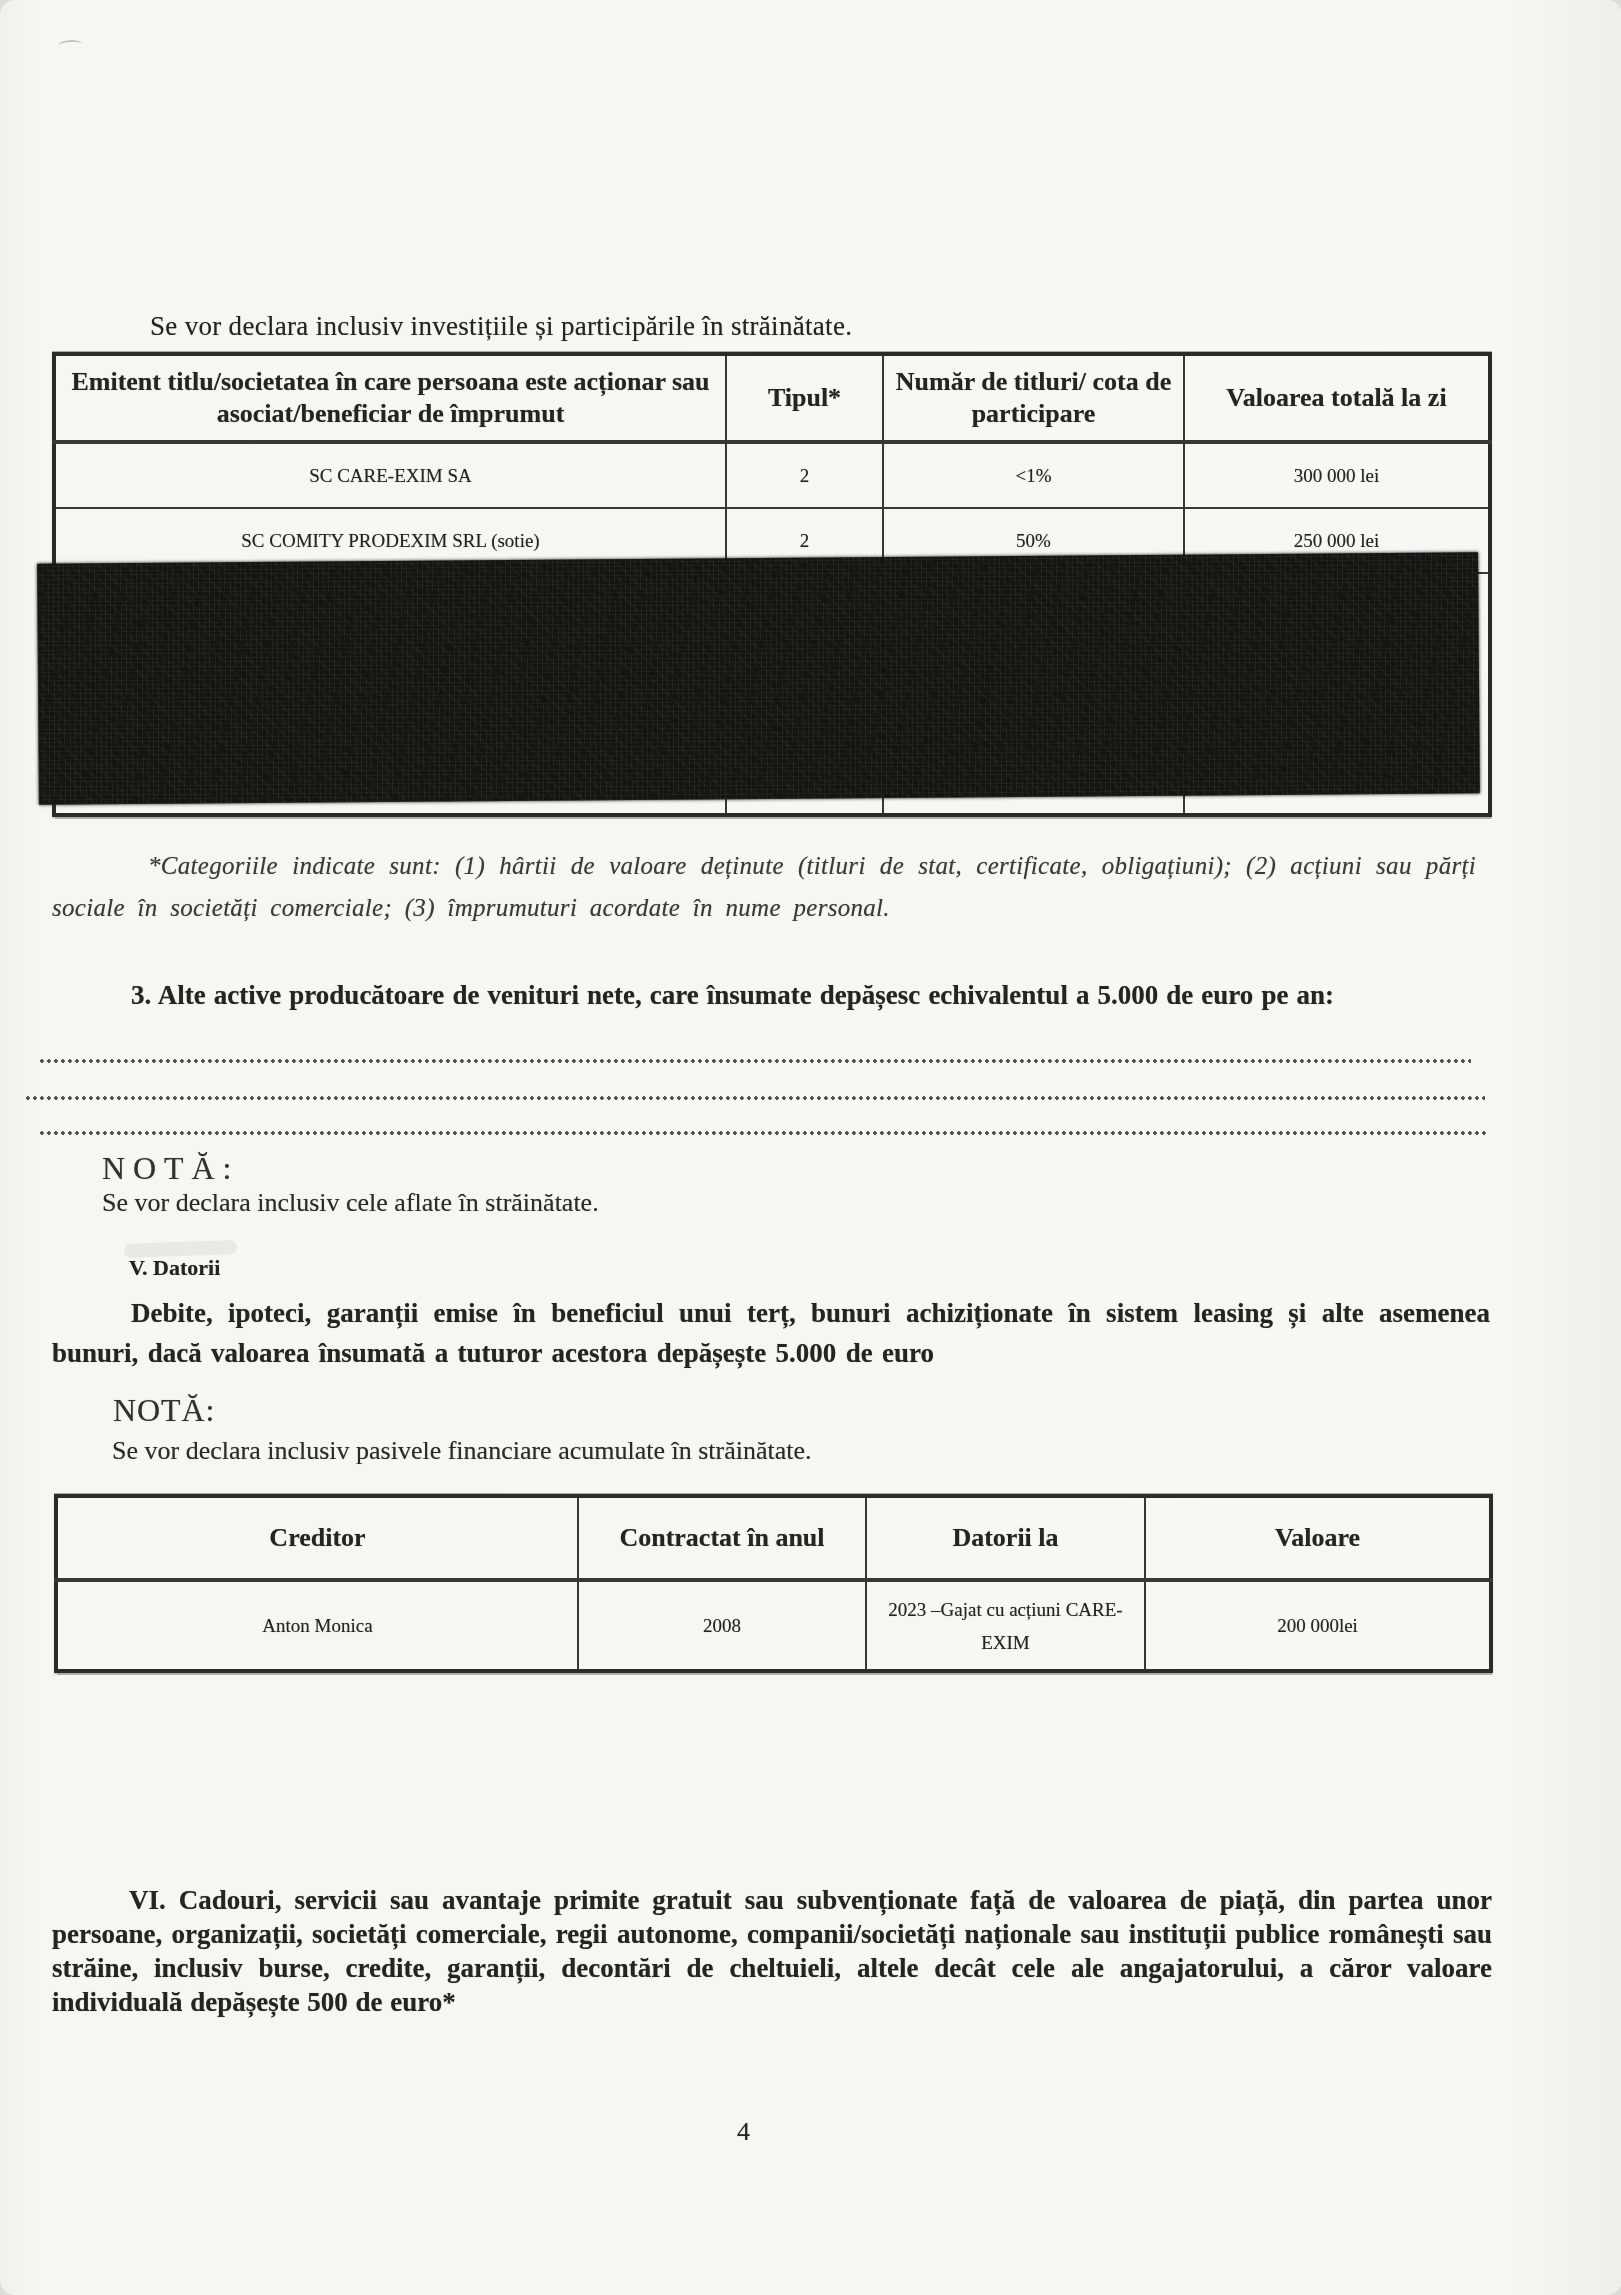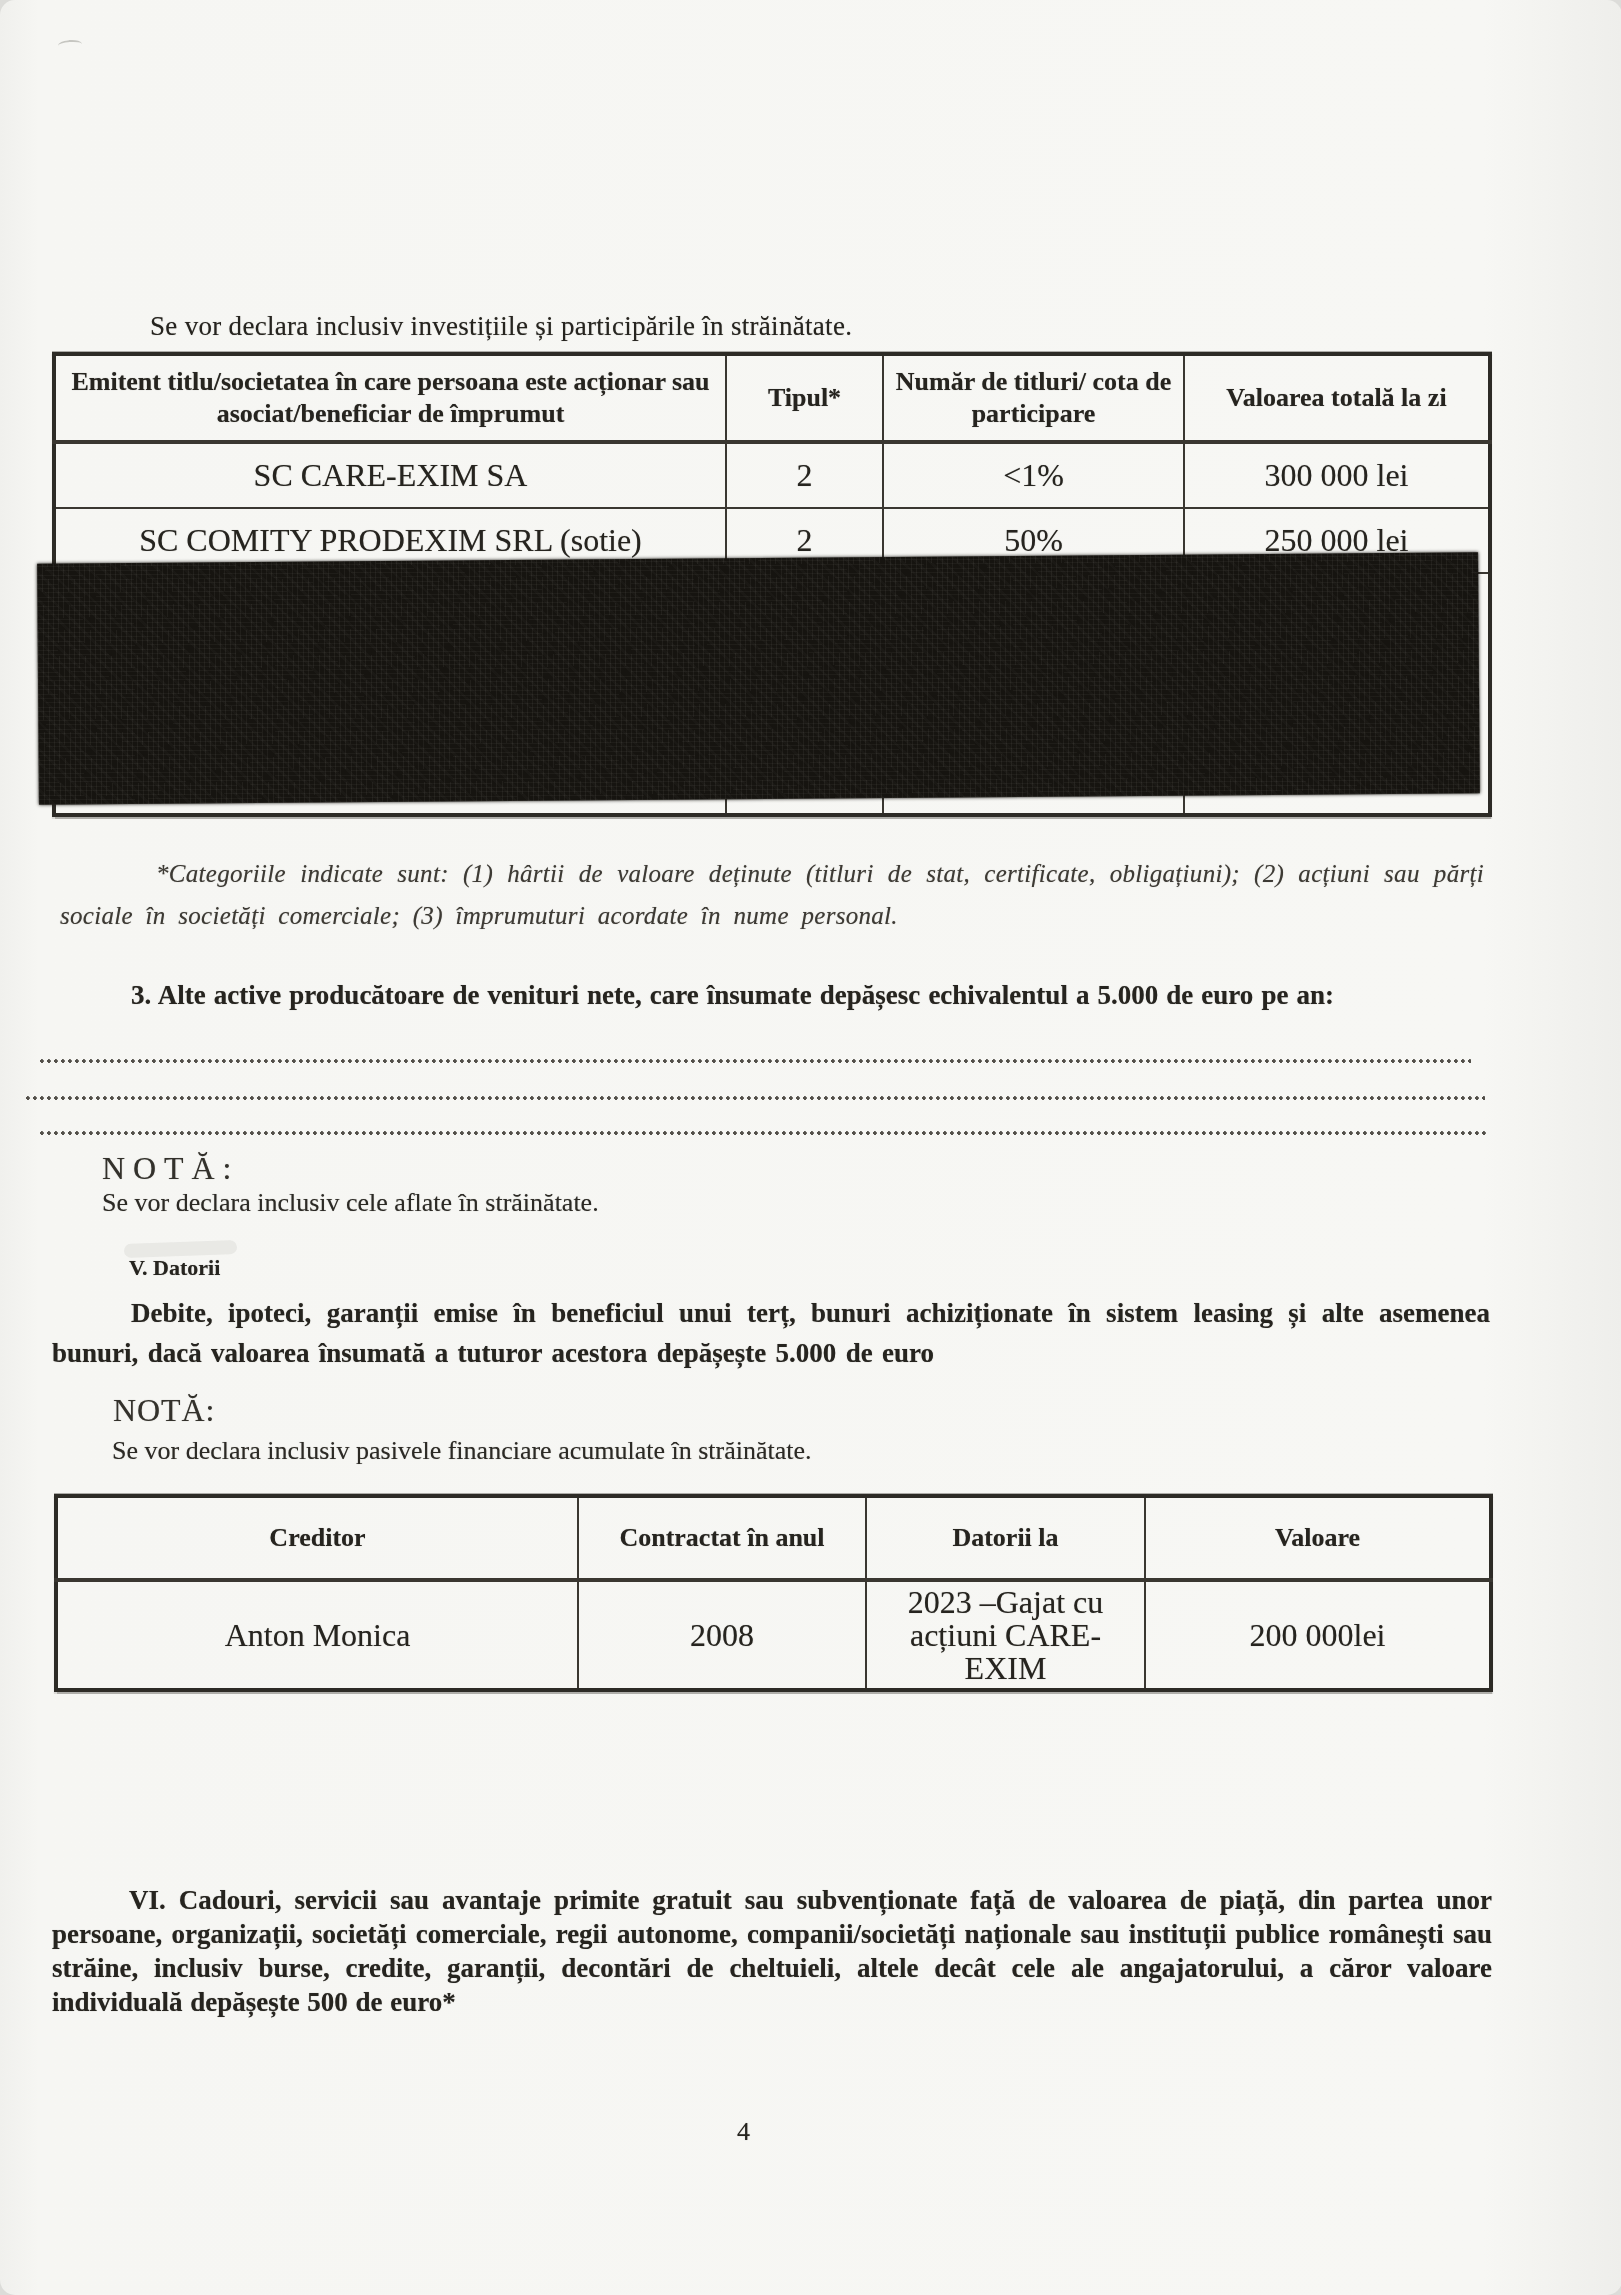--- a/index.html
+++ b/index.html
@@ -25,40 +25,40 @@
     position: absolute; left: 124px; top: 1242px; width: 113px; height: 14px;
     background: rgba(120,118,108,0.10); border-radius: 7px; transform: rotate(-2deg);
   }
 
   .intro { position: absolute; left: 150px; top: 284px; font-size: 27px; letter-spacing: 0.3px; }
 
   table { position: absolute; border-collapse: collapse; table-layout: fixed; }
   th, td { border: 2.6px solid #3a3731; vertical-align: middle; text-align: center; padding: 3.5px 8.7px; overflow: hidden; }
   .t1, .t2 { border: 4.4px solid #2d2b26; box-shadow: 0 1.7px 0.9px rgba(40,38,32,0.35), 0 -0.9px 0 rgba(40,38,32,0.4); }
   th { font-weight: bold; font-size: 26px; line-height: 32px; border-bottom-width: 4.4px; }
-  td { font-size: 32px; line-height: 31px; }
+  td { font-size: 19px; line-height: 31px; }
 
   .t1 { left: 52px; top: 352px; width: 1436px; }
   .t1 th { height: 77px; }
   .t1 td { height: 56px; }
   .t1 .filler td { height: 232px; border-bottom: none; }
 
   .redaction {
     position: absolute; left: 38px; top: 558px; width: 1441px; height: 241px;
     background-color: #161410;
     background-image:
       repeating-linear-gradient(90deg, rgba(232,230,222,0.055) 0 0.9px, rgba(0,0,0,0) 0.9px 5.2px),
       repeating-linear-gradient(0deg, rgba(232,230,222,0.045) 0 0.9px, rgba(0,0,0,0) 0.9px 4.4px),
       repeating-linear-gradient(45deg, rgba(255,255,255,0.02) 0 2.6px, rgba(0,0,0,0) 2.6px 9.6px);
     transform: rotate(-0.45deg);
     box-shadow: 0 0 3.5px #14120e;
   }
 
   .footnote {
-    position: absolute; left: 52px; top: 845px; width: 1424px; margin: 8px;
+    position: absolute; left: 52px; top: 845px; width: 1424px; margin: 0;
     font-style: italic; font-size: 25px; line-height: 42px;
     text-align: justify; text-indent: 96px; word-spacing: 6.1px; letter-spacing: 0.3px;
     color: #3d3a34;
   }
 
   .sec3-heading {
     position: absolute; left: 52px; top: 975px; width: 1433px; margin: 0;
     font-weight: bold; font-size: 27px; line-height: 41px;
     text-align: justify; text-indent: 79px; word-spacing: 1.3px;
   }

